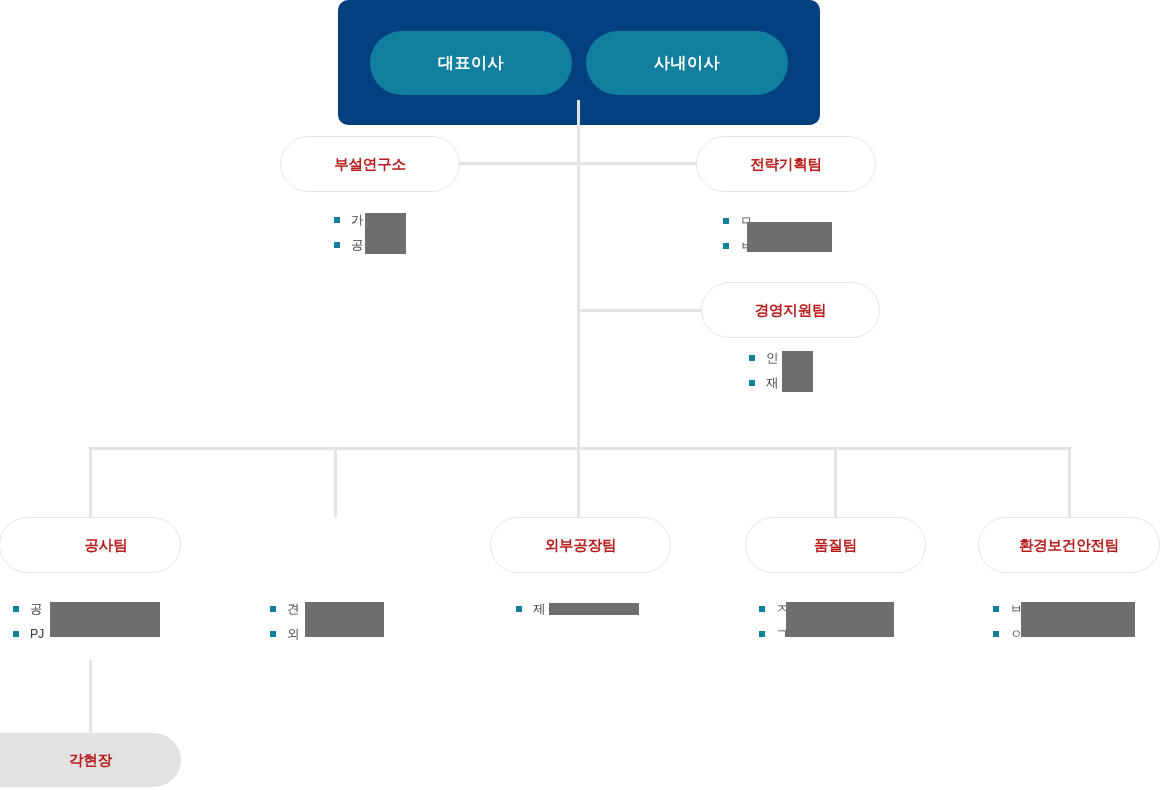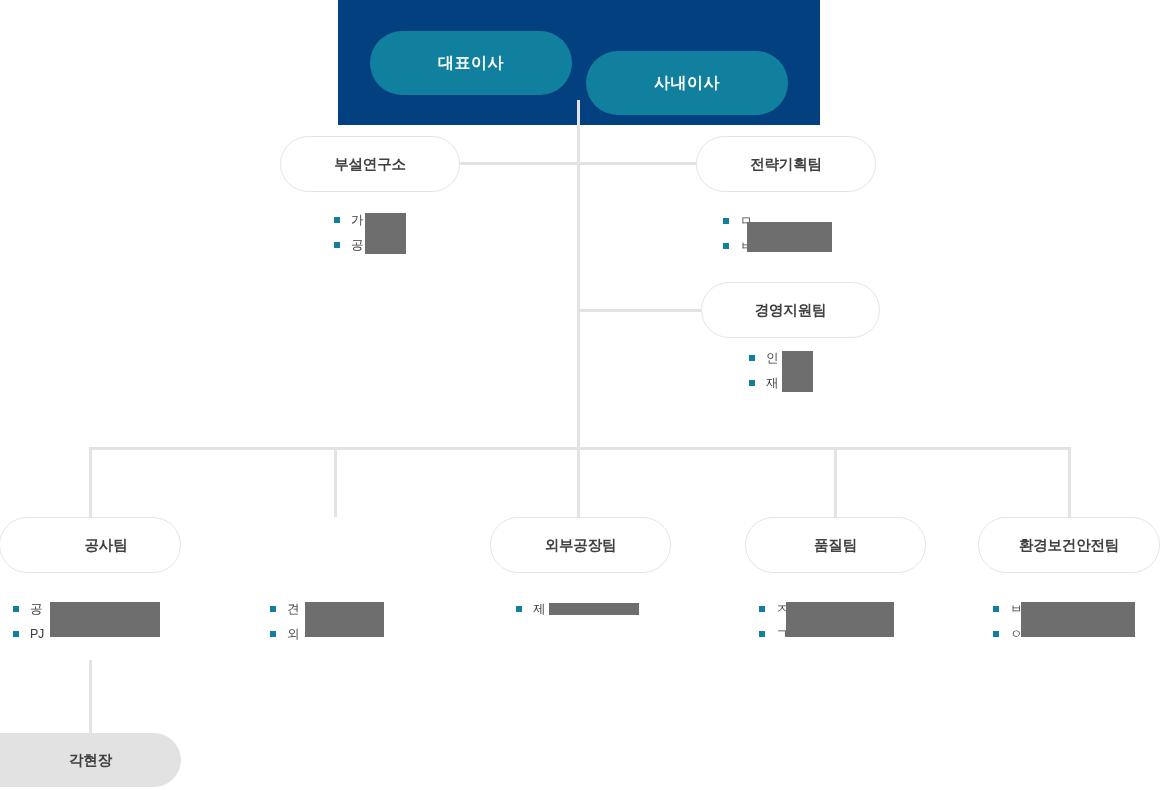--- a/index.html
+++ b/index.html
@@ -22,39 +22,40 @@
   }
 
   
   .exec-band {
     position: absolute;
     left: 338px;
     top: 0;
     width: 482px;
     height: 125px;
     background: #034080;
+    border-radius: 10px;
   }
   .exec-pill {
     position: absolute;
     top: 31px;
     height: 64px;
     border-radius: 32px;
     background: #11809e;
     color: #ffffff;
     font-size: 16px;
     font-weight: bold;
     letter-spacing: 0.5px;
     display: flex;
     align-items: center;
     justify-content: center;
     box-sizing: border-box;
     cursor: pointer;
   }
   .exec-pill.ceo   { left: 32px;  width: 202px; }
-  .exec-pill.inner { left: 248px; width: 202px; margin-top: 20px; }
+  .exec-pill.inner { left: 248px; width: 202px; }
 
   
   .line {
     position: absolute;
     background: #e3e3e3;
   }
   .line.v { width: 3px; }
   .line.h { height: 3px; }
 
   
@@ -66,21 +67,21 @@
     border-radius: 28px;
     background: #ffffff;
     display: flex;
     align-items: center;
     justify-content: center;
     cursor: pointer;
   }
   .node-label {
     font-size: 14.5px;
     font-weight: bold;
-    color: #404040;
+    color: #b91c1c;
     letter-spacing: -0.2px;
     white-space: nowrap;
   }
   .node.site {
     background: #e2e2e2;
     border: 1px solid #e2e2e2;
     border-top-left-radius: 0;
     border-bottom-left-radius: 0;
     font-family: Liberation Serif, serif;
   }

